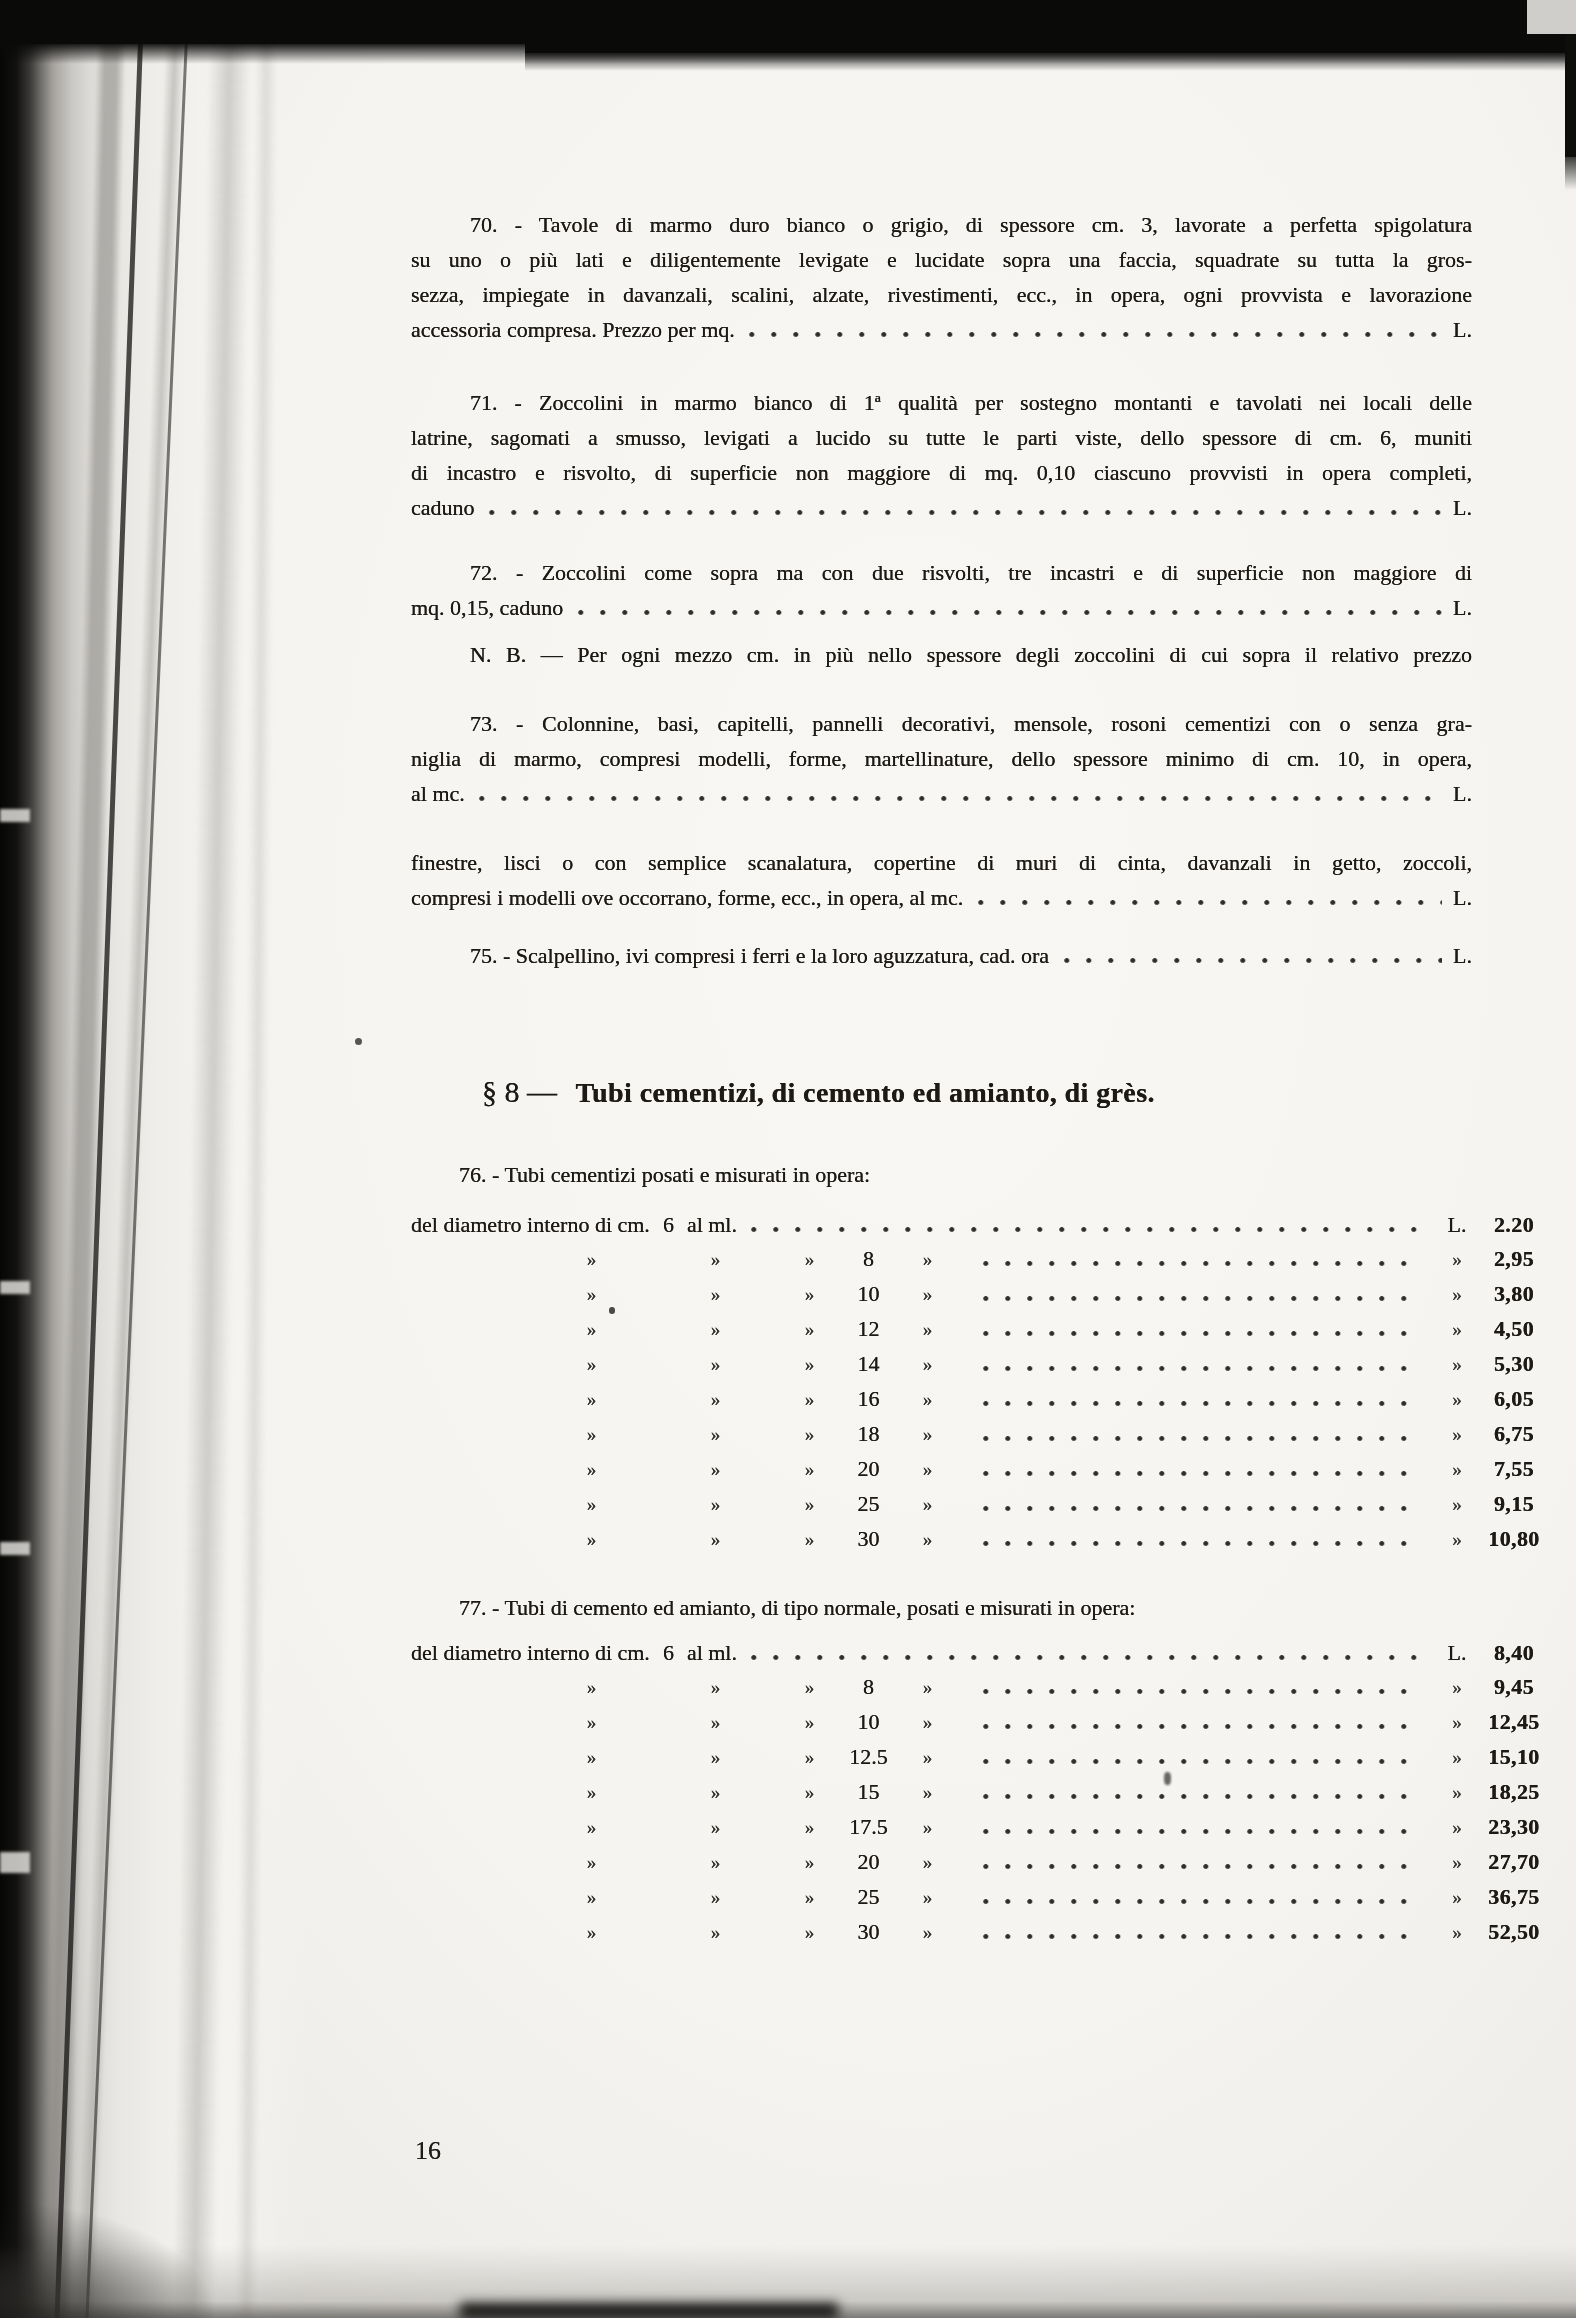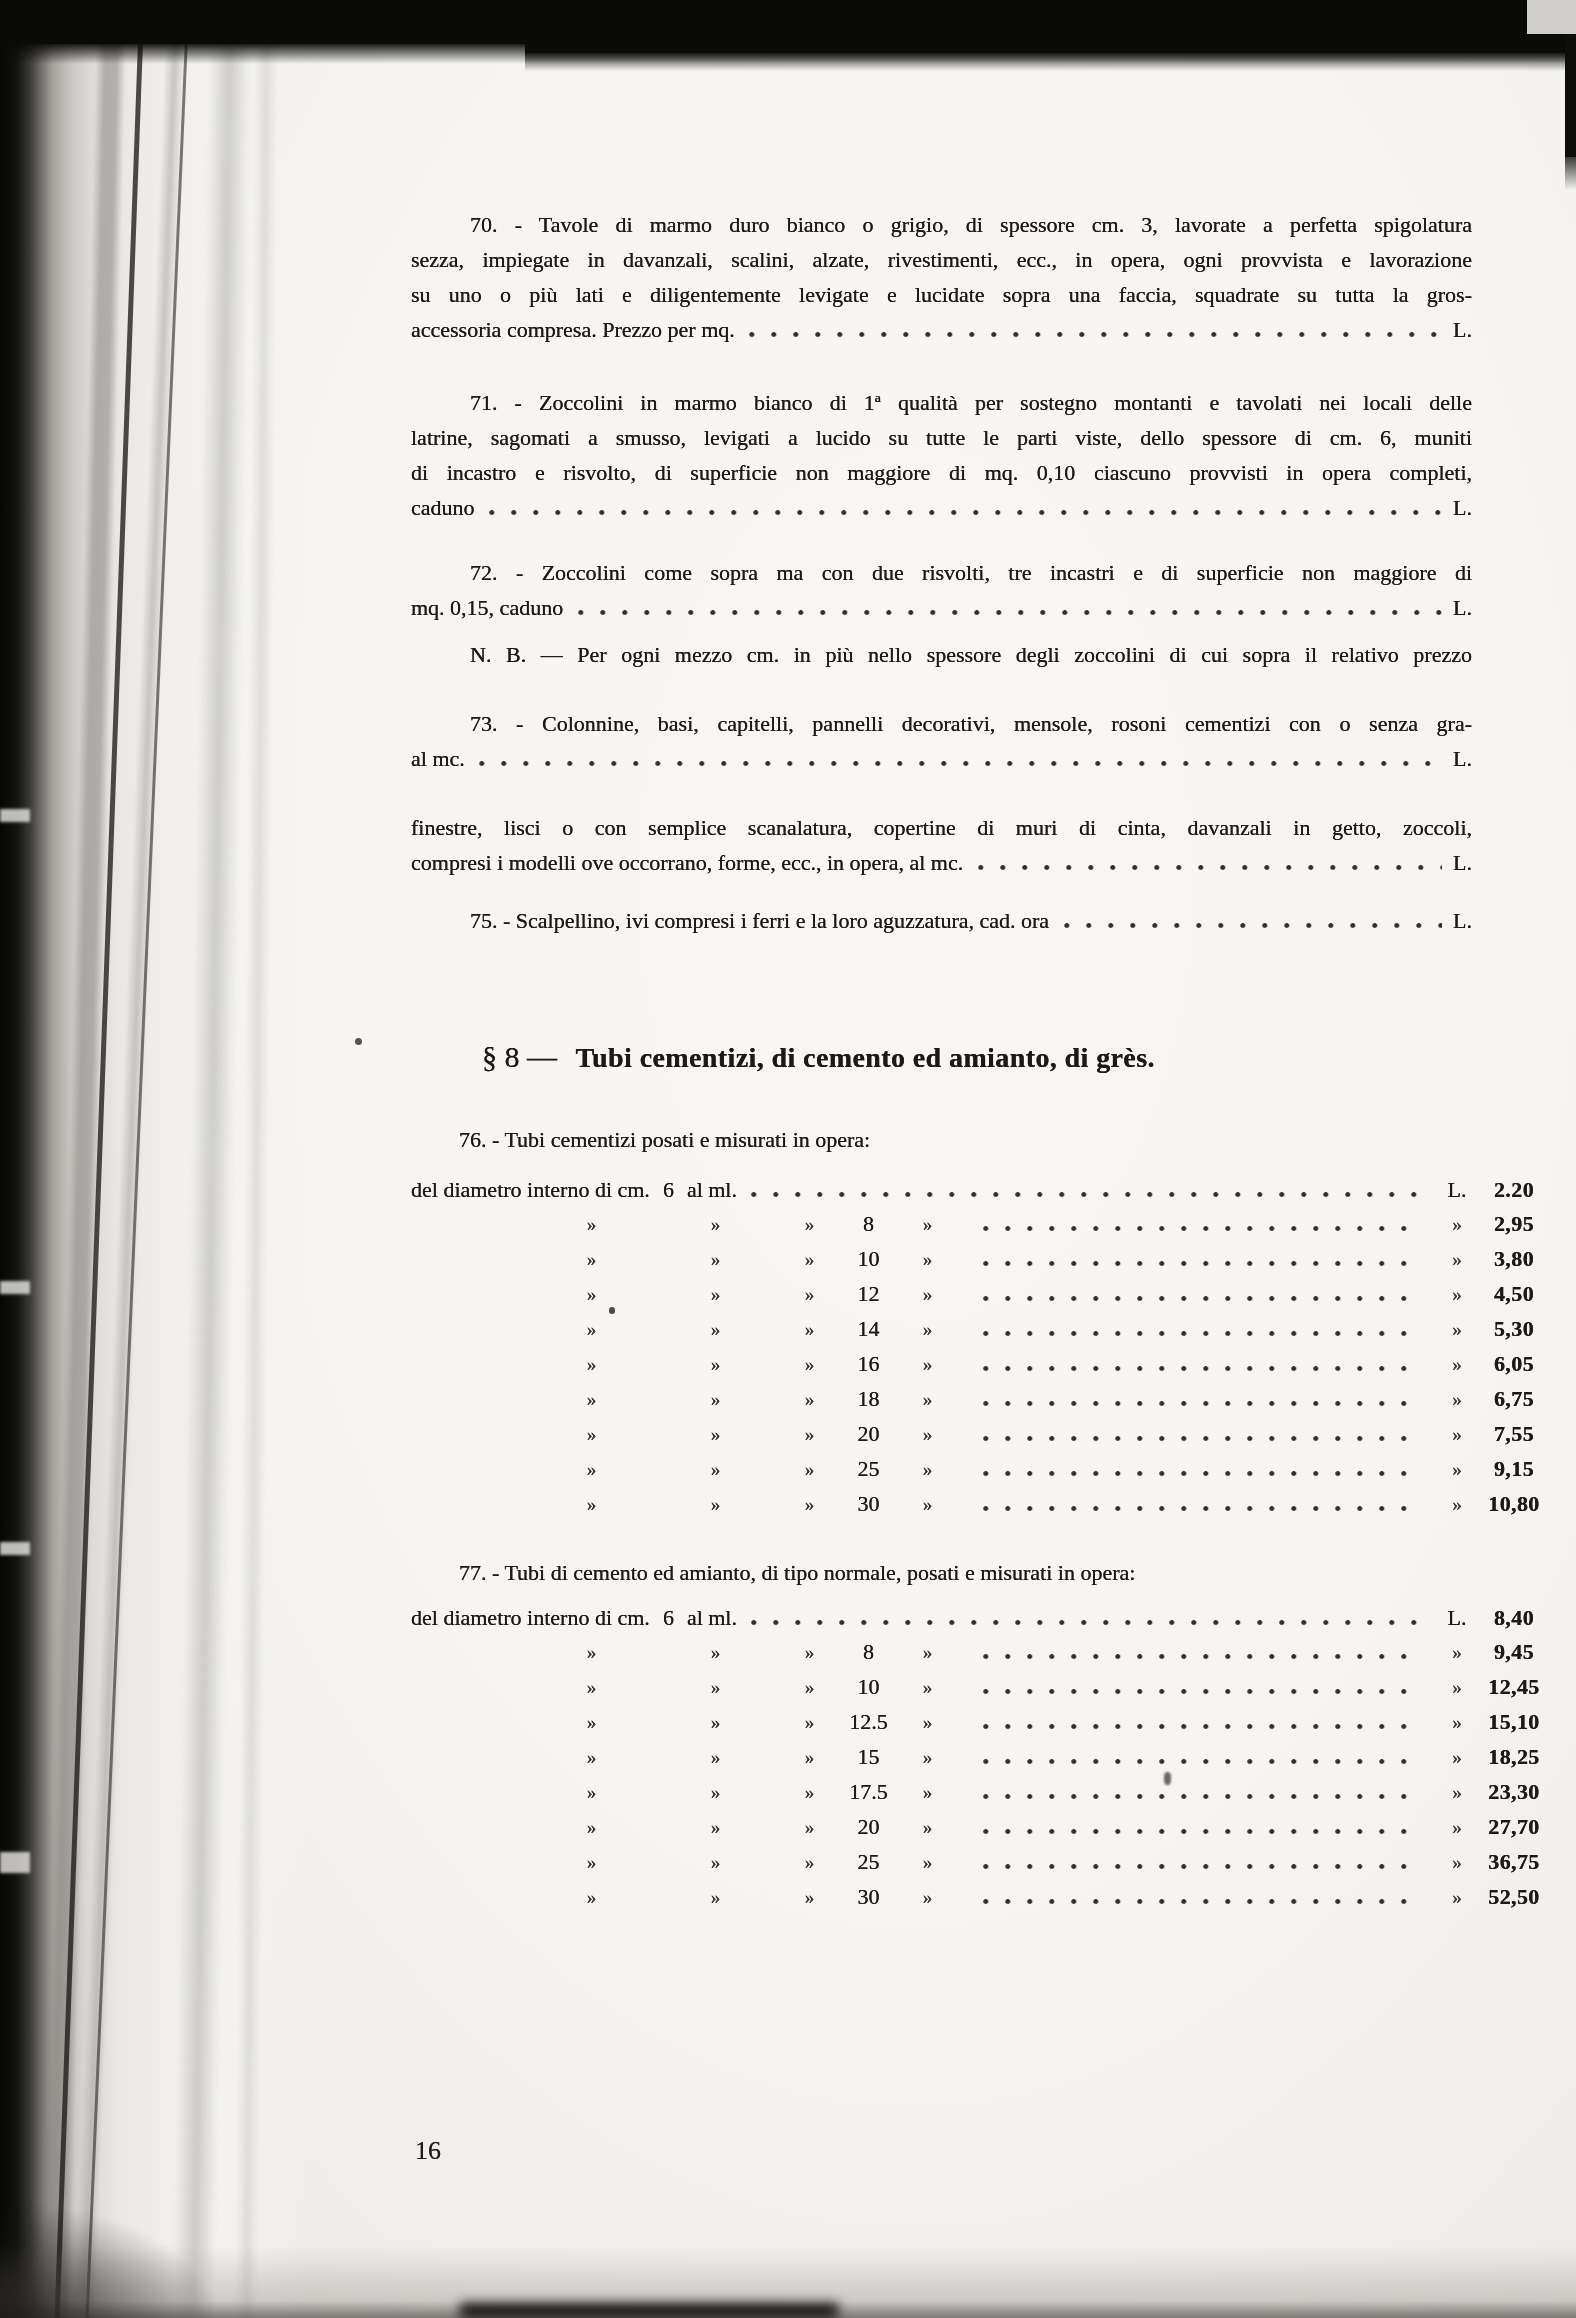--- a/index.html
+++ b/index.html
@@ -127,22 +127,22 @@
   <div class="bottom-smudge"></div>
   <div class="bottom-left-dark"></div>
   <div class="speck speck1"></div>
   <div class="speck speck2"></div>
   <div class="speck speck3"></div>
 
   <div class="content">
 
     <div class="para p70">
       <span class="line first">70. - Tavole di marmo duro bianco o grigio, di spessore cm. 3, lavorate a perfetta spigolatura</span>
+      <span class="line">su uno o più lati e diligentemente levigate e lucidate sopra una faccia, squadrate su tutta la gros-</span>
       <span class="line">sezza, impiegate in davanzali, scalini, alzate, rivestimenti, ecc., in opera, ogni provvista e lavorazione</span>
-      <span class="line">su uno o più lati e diligentemente levigate e lucidate sopra una faccia, squadrate su tutta la gros-</span>
       <div class="tail-line">
         <span class="tail-text">accessoria compresa. Prezzo per mq.</span>
         <span class="leader"></span>
         <span class="price-label">L.</span>
       </div>
     </div>
 
 
     <div class="para p71">
       <span class="line first">71. - Zoccolini in marmo bianco di 1ª qualità per sostegno montanti e tavolati nei locali delle</span>
@@ -163,20 +163,21 @@
         <span class="price-label">L.</span>
       </div>
     </div>
 
     <div class="para nb2">
       <span class="line first">N. B. — Per ogni mezzo cm. in più nello spessore degli zoccolini di cui sopra il relativo prezzo</span>
     </div>
 
     <div class="para p73">
       <span class="line first">73. - Colonnine, basi, capitelli, pannelli decorativi, mensole, rosoni cementizi con o senza gra-</span>
+      <span class="line">niglia di marmo, compresi modelli, forme, martellinature, dello spessore minimo di cm. 10, in opera,</span>
       <div class="tail-line">
         <span class="tail-text">al mc.</span>
         <span class="leader"></span>
         <span class="price-label">L.</span>
       </div>
     </div>
 
     <div class="para p74">
       <span class="line">finestre, lisci o con semplice scanalatura, copertine di muri di cinta, davanzali in getto, zoccoli,</span>
       <div class="tail-line">

